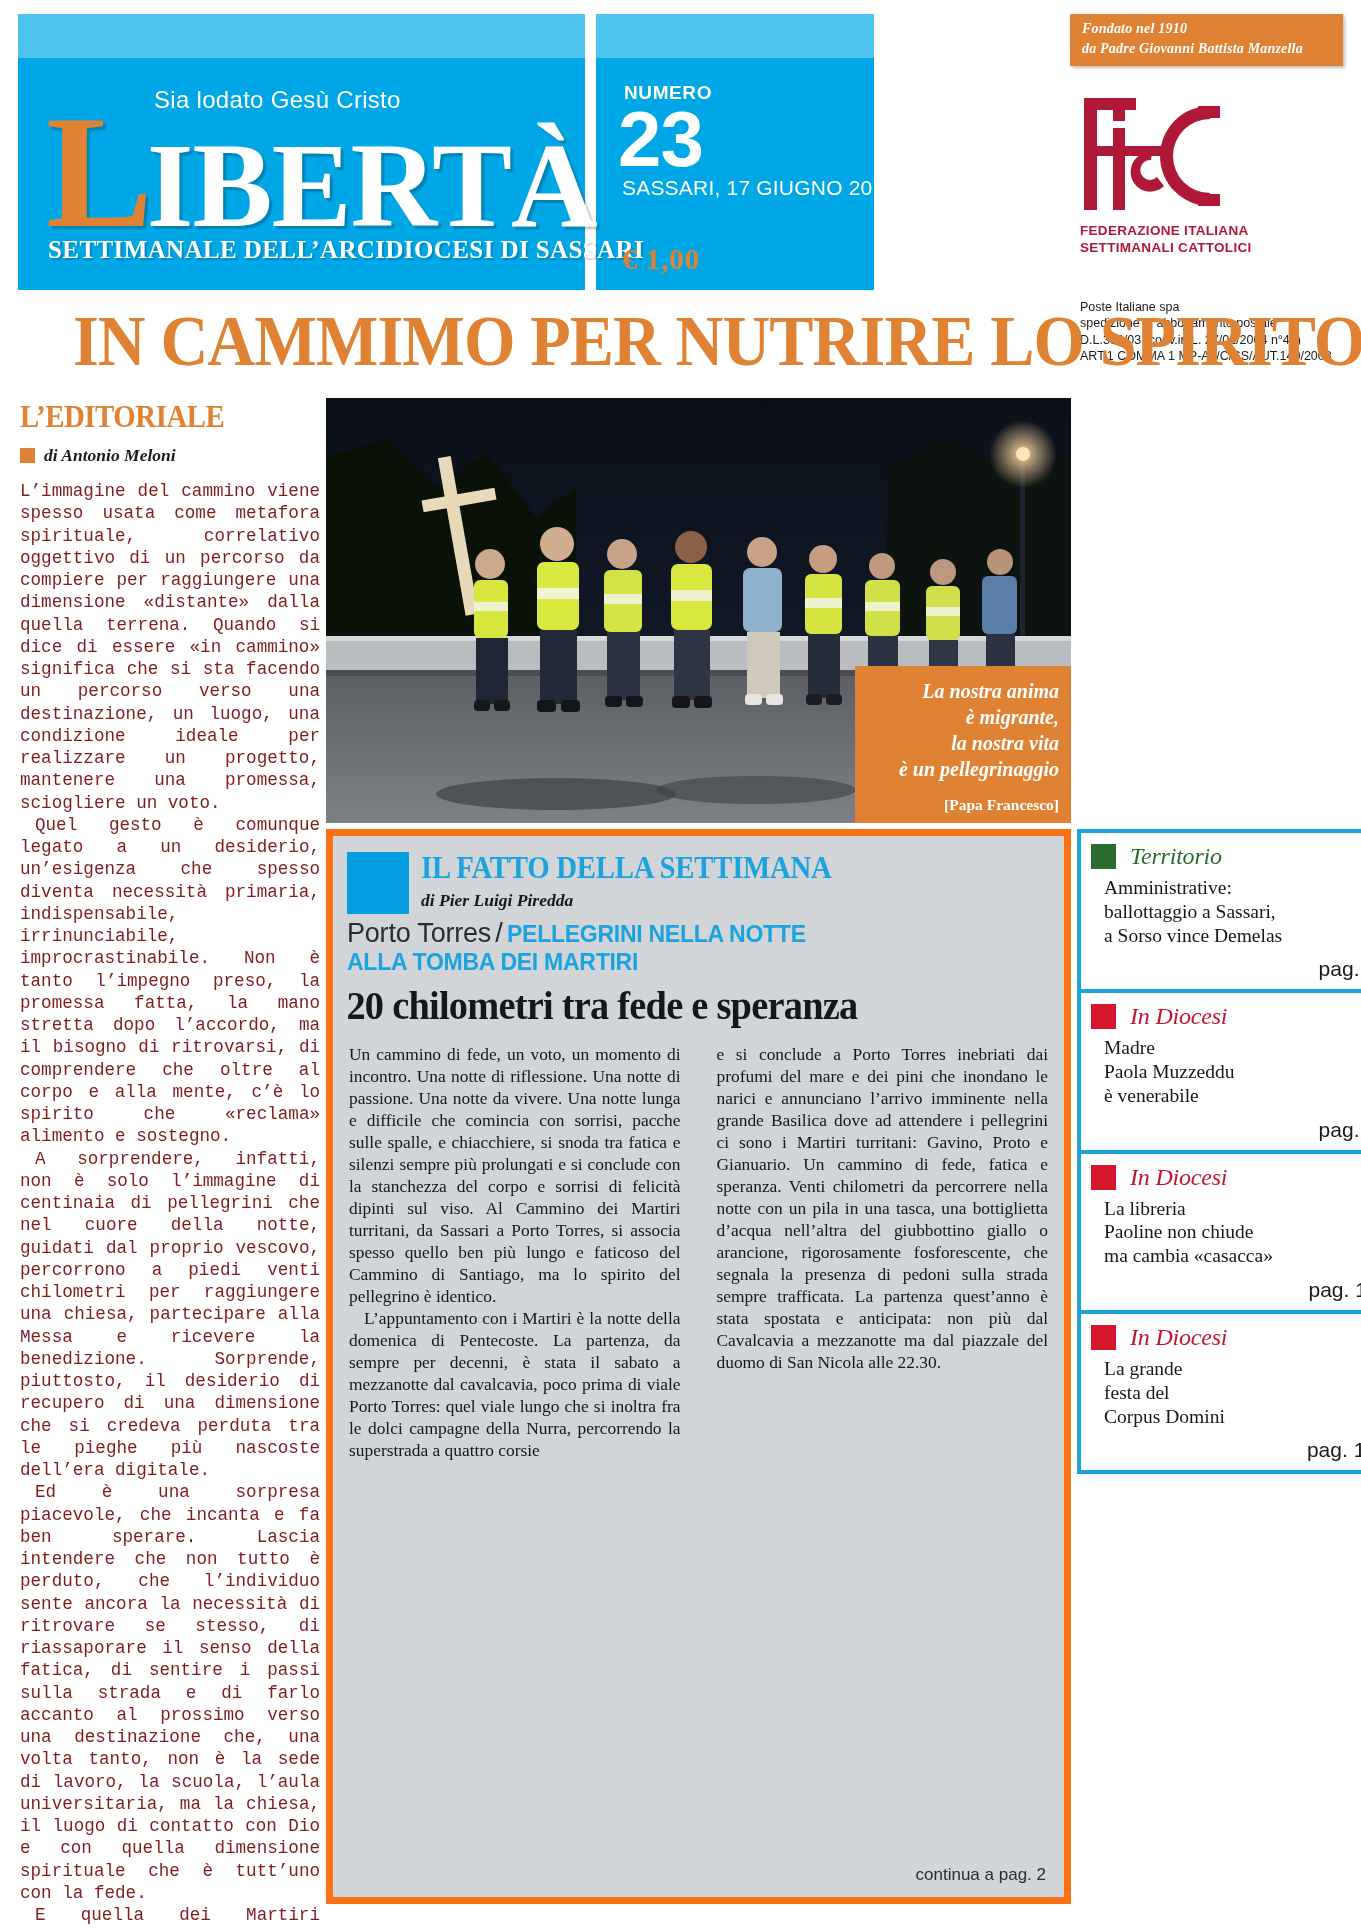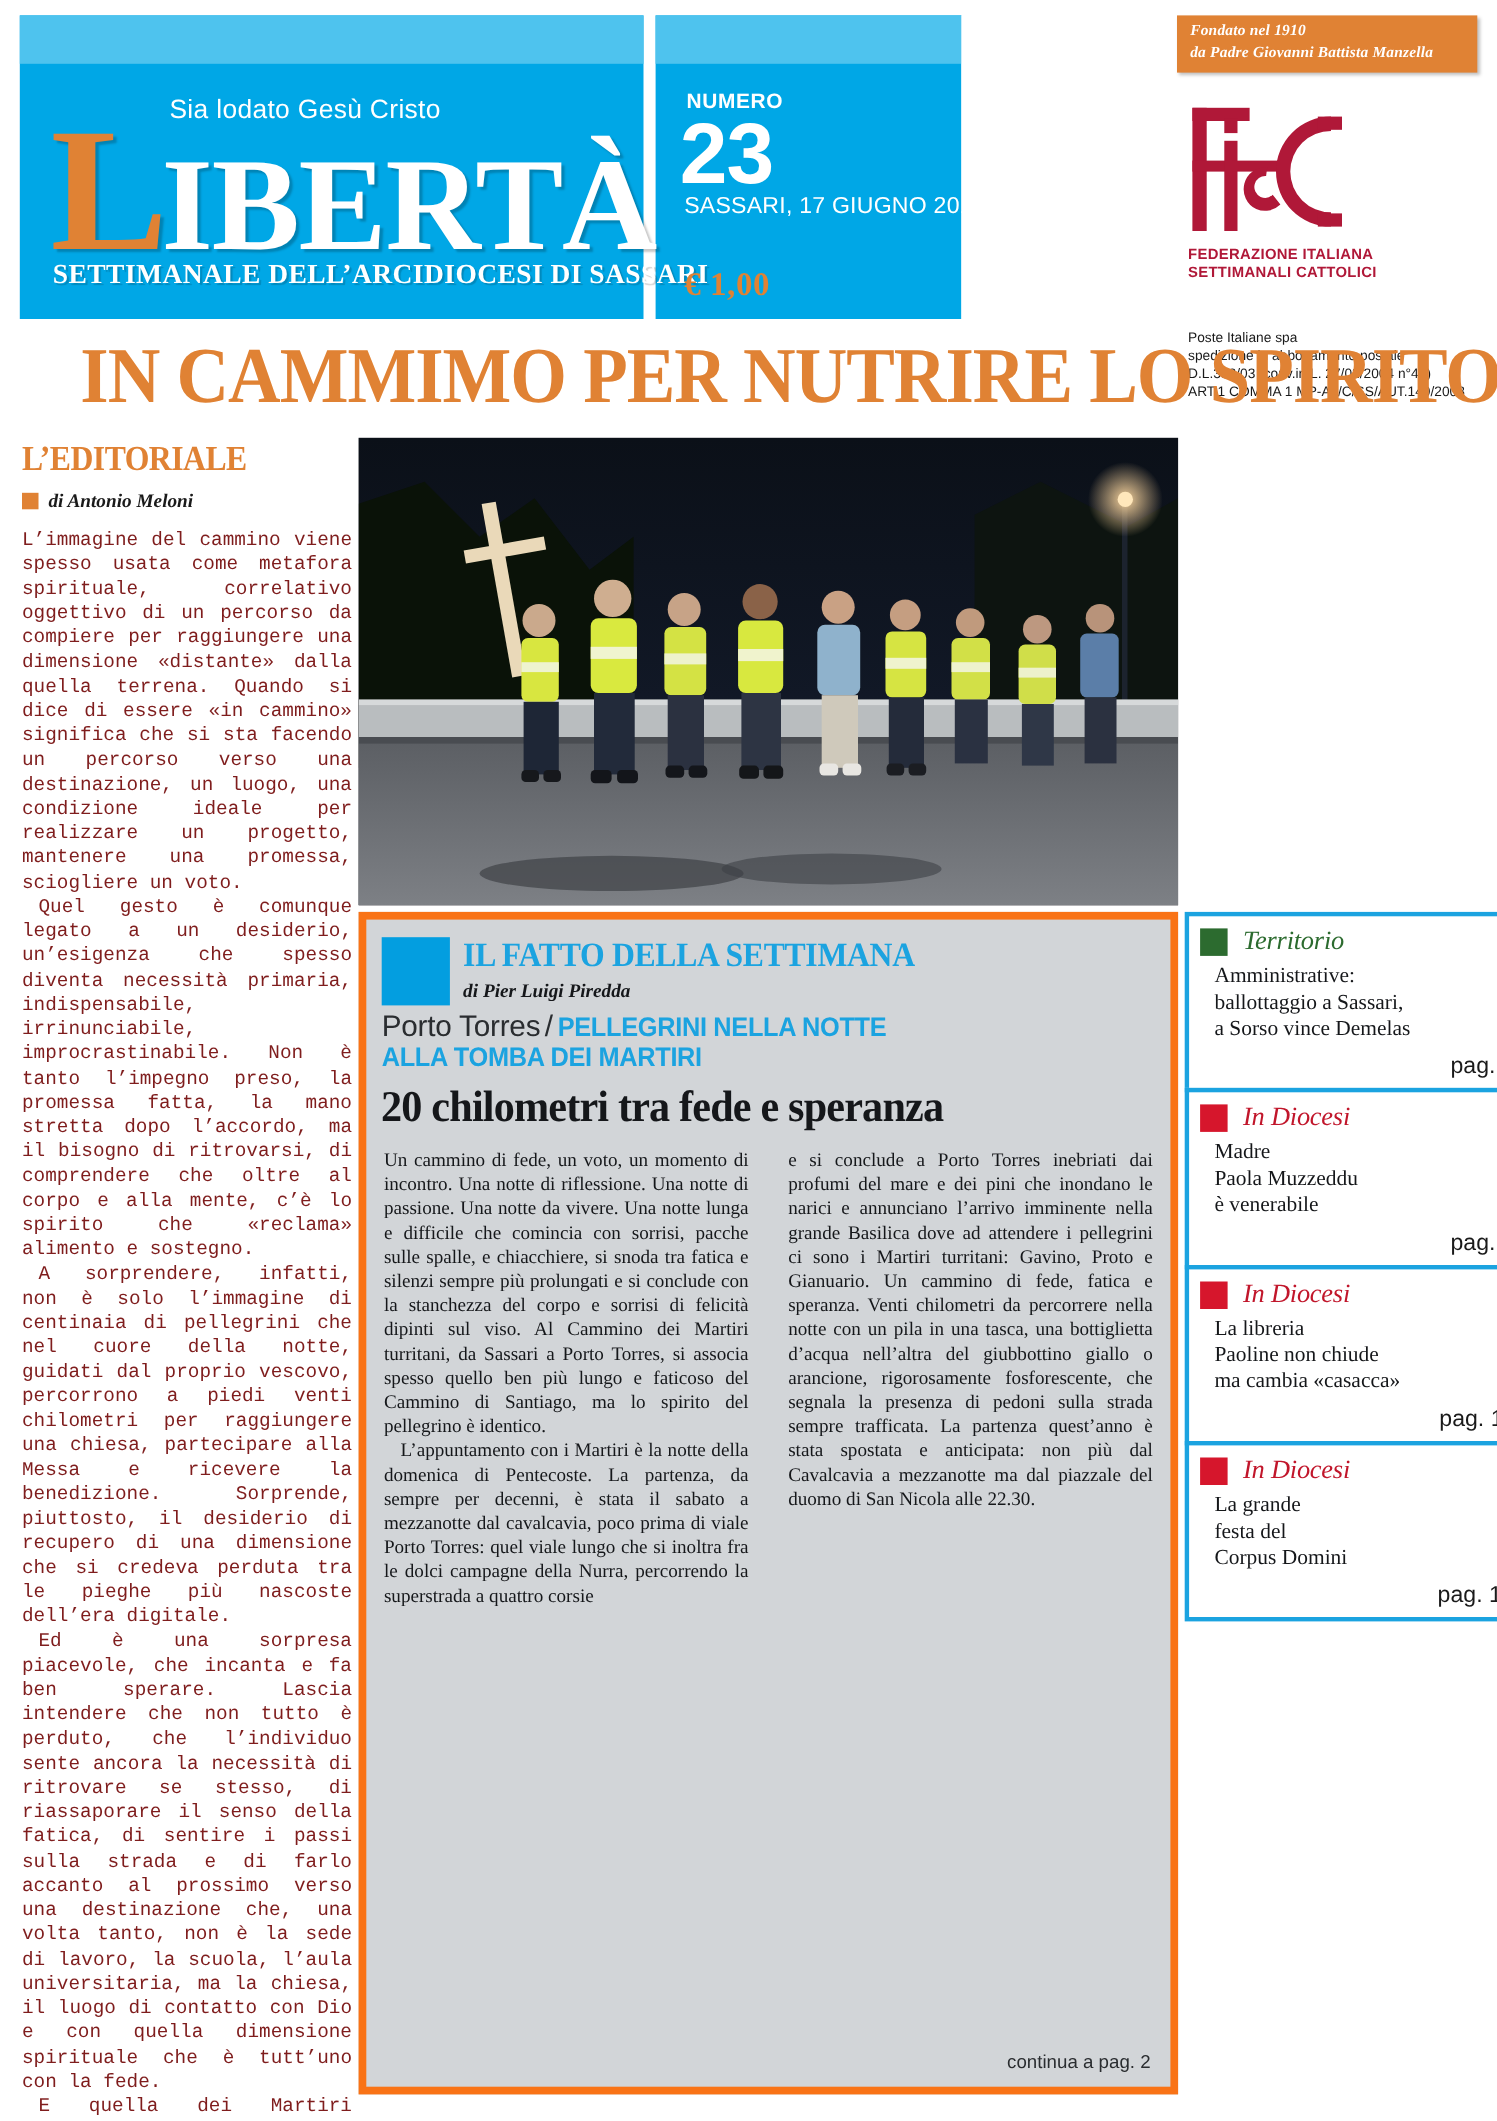--- a/index.html
+++ b/index.html
@@ -585,20 +585,27 @@
       </g>
 
       <g transform="translate(652,150)">
         <circle cx="22" cy="14" r="13" fill="#b8937a"></circle>
         <rect x="4" y="28" width="35" height="58" rx="6" fill="#5b7ea8"></rect>
         <rect x="8" y="86" width="29" height="60" fill="#2b3140"></rect>
       </g>
     </g>
   </svg>
 
+  <div class="quote-box">
+    <div class="qline">La nostra anima</div>
+    <div class="qline">è migrante,</div>
+    <div class="qline">la nostra vita</div>
+    <div class="qline">è un pellegrinaggio</div>
+    <div class="qsrc">[Papa Francesco]</div>
+  </div>
 </div>
 
 <div class="fatto-box">
   <div class="fatto-head">
     <div class="fatto-sq"></div>
     <div>
       <div class="fatto-kicker">IL FATTO DELLA SETTIMANA</div>
       <div class="fatto-author">di Pier Luigi Piredda</div>
     </div>
   </div>

